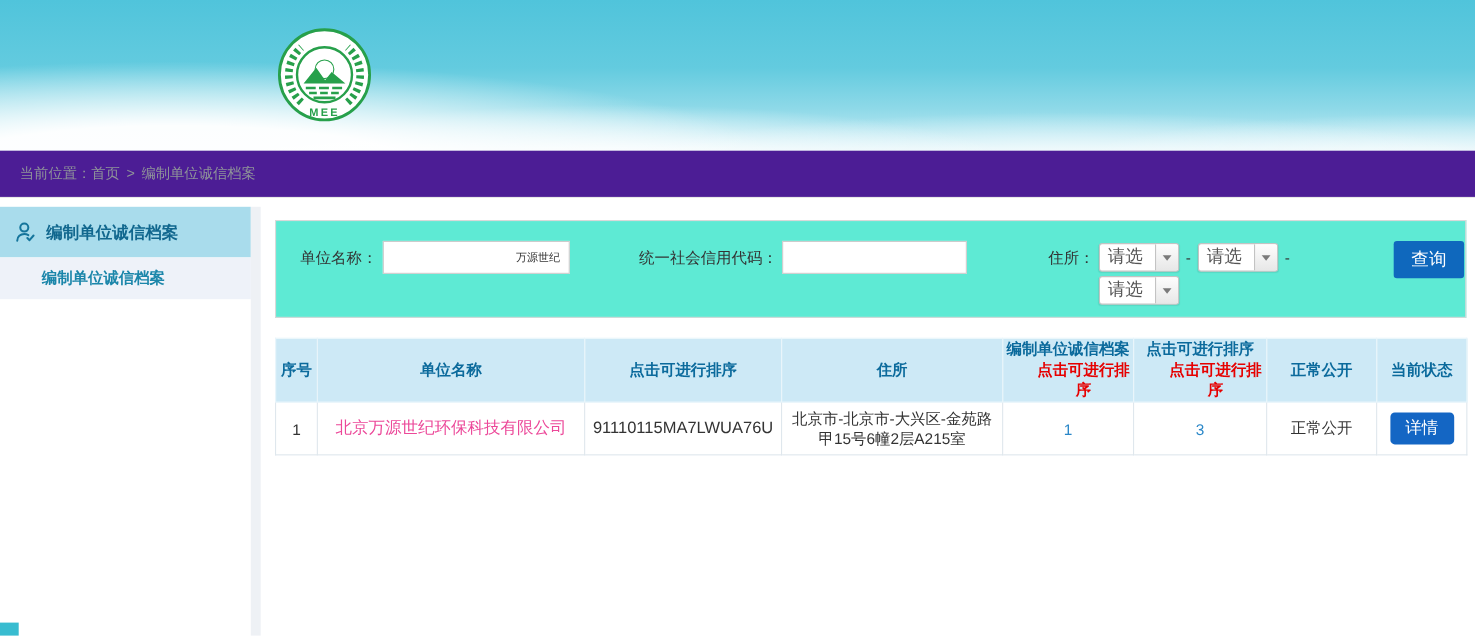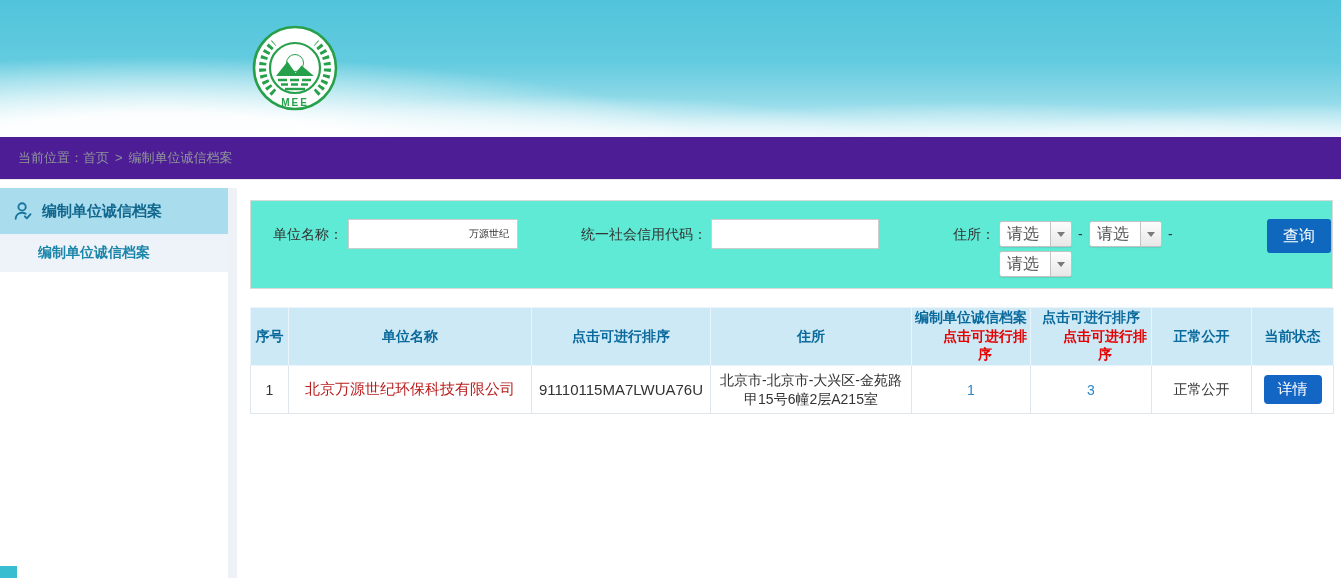--- a/index.html
+++ b/index.html
@@ -71,21 +71,21 @@
 
   
   .result-table { position:absolute; left:250px; top:307px; width:1083px;
     border-collapse:collapse; table-layout:fixed; }
   .result-table th { background:#cde9f6; color:#0b6a9c; font-size:14px; font-weight:bold;
     height:43px; border:1px solid #e9f5fb; padding:1px 2px; text-align:center; vertical-align:middle; }
   .result-table th.sortable { cursor:pointer; }
   .sort-hint { color:#e60000; font-size:14px; font-weight:bold; margin-top:1px;margin-left:28px; }
   .result-table td { background:#fff; color:#333; font-size:14px; height:48px;
     border:1px solid #dfe7ed; text-align:center; vertical-align:middle; padding:2px 6px; }
-  td.cell-company a { color:#b91c1c; font-size:15px; text-decoration:none; cursor:pointer; }
+  td.cell-company a { color:#ec4899; font-size:15px; text-decoration:none; cursor:pointer; }
   td.cell-code { font-size:15px; }
   td.cell-address { line-height:19px; word-break:break-all; padding:2px 7px;margin-left:20px; }
   td .count-link { color:#2a87c8; text-decoration:none; cursor:pointer; }
   .btn-detail { display:inline-block; background:#1466c4; color:#fff; font-size:15px;
     border:none; border-radius:4px; padding:5px 14px; cursor:pointer; font-family:inherit; }
 
   
   .corner-accent { position:absolute; left:0; top:566px; width:17px; height:12px; background:#38bcd0; }
 </style>
 </head>

